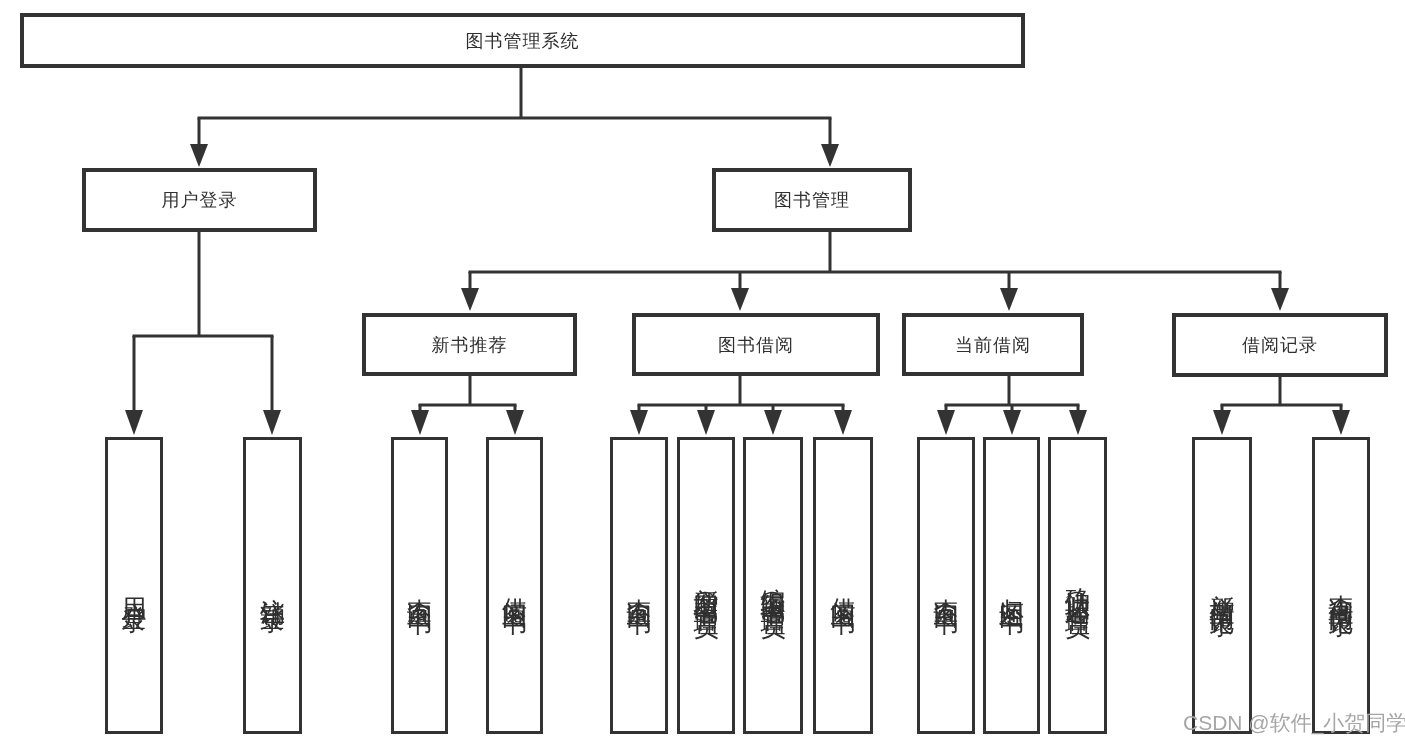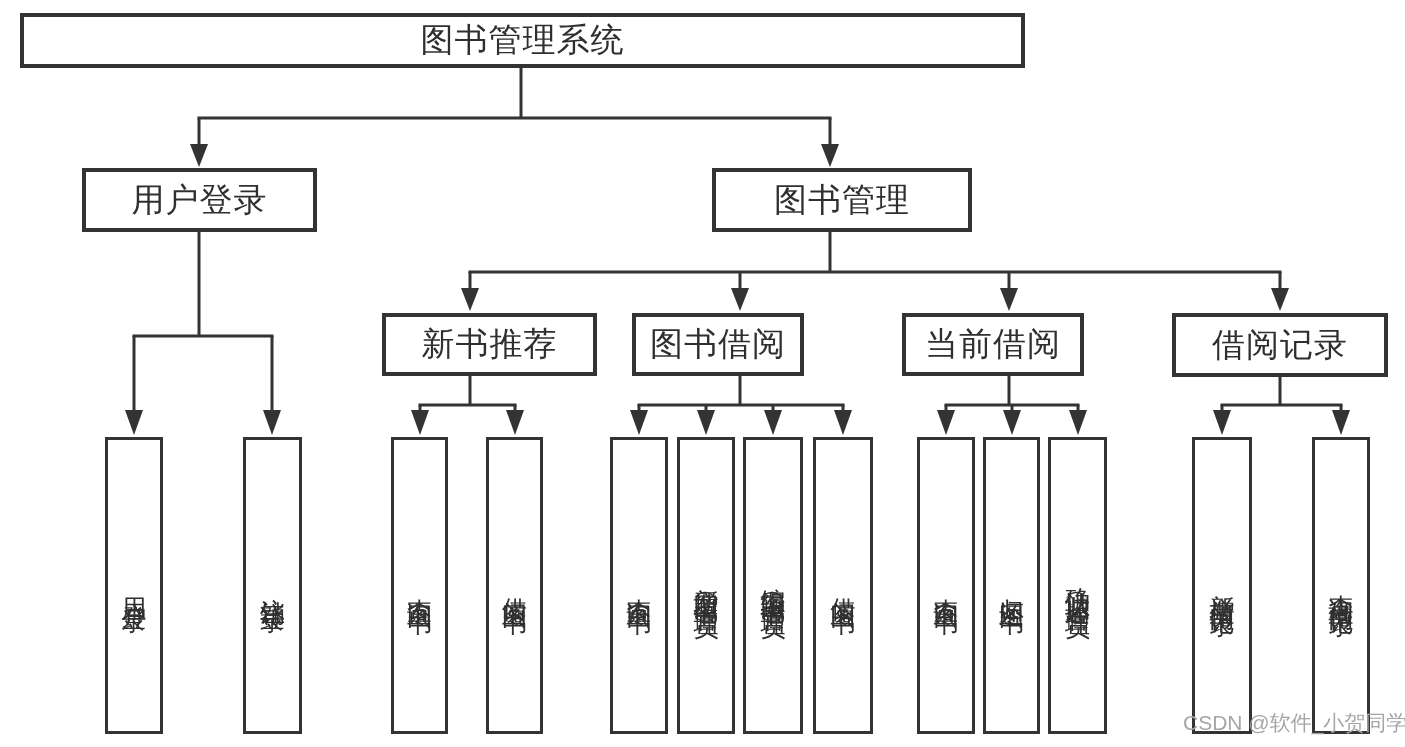--- a/index.html
+++ b/index.html
@@ -31,21 +31,21 @@
   #connectors polygon { fill: var(--line); }
   .hbox, .vbox {
     position: absolute;
     background: var(--background);
     border: 4px solid var(--line);
     display: flex;
     align-items: center;
     justify-content: center;
   }
   .hbox span {
-    font-size: 33px;
+    font-size: 18px;
     letter-spacing: 1px;
     color: var(--text);
     white-space: nowrap;
   }
   .vbox { border-width: 3px; top: 437px; height: 297px; }
   .vbox .vtext {
     writing-mode: vertical-rl;
     text-orientation: mixed;
     font-size: 25px;
     line-height: 1;
@@ -136,28 +136,28 @@
     </g>
   </svg>
 
   <div class="hbox" style="left:20px;top:13px;width:1005px;height:55px">
     <span>图书管理系统</span>
   </div>
 
   <div class="hbox" style="left:82px;top:168px;width:235px;height:64px">
     <span>用户登录</span>
   </div>
-  <div class="hbox" style="left:712px;top:168px;width:260px;height:64px">
+  <div class="hbox" style="left:712px;top:168px;width:200px;height:64px">
     <span>图书管理</span>
   </div>
 
-  <div class="hbox" style="left:382px;top:313px;width:215px;height:63px">
+  <div class="hbox" style="left:362px;top:313px;width:215px;height:63px">
     <span>新书推荐</span>
   </div>
-  <div class="hbox" style="left:632px;top:313px;width:172px;height:63px">
+  <div class="hbox" style="left:632px;top:313px;width:248px;height:63px">
     <span>图书借阅</span>
   </div>
   <div class="hbox" style="left:902px;top:313px;width:182px;height:63px">
     <span>当前借阅</span>
   </div>
   <div class="hbox" style="left:1172px;top:313px;width:216px;height:64px">
     <span>借阅记录</span>
   </div>
 
   <div class="vbox" style="left:105px;width:58px">

